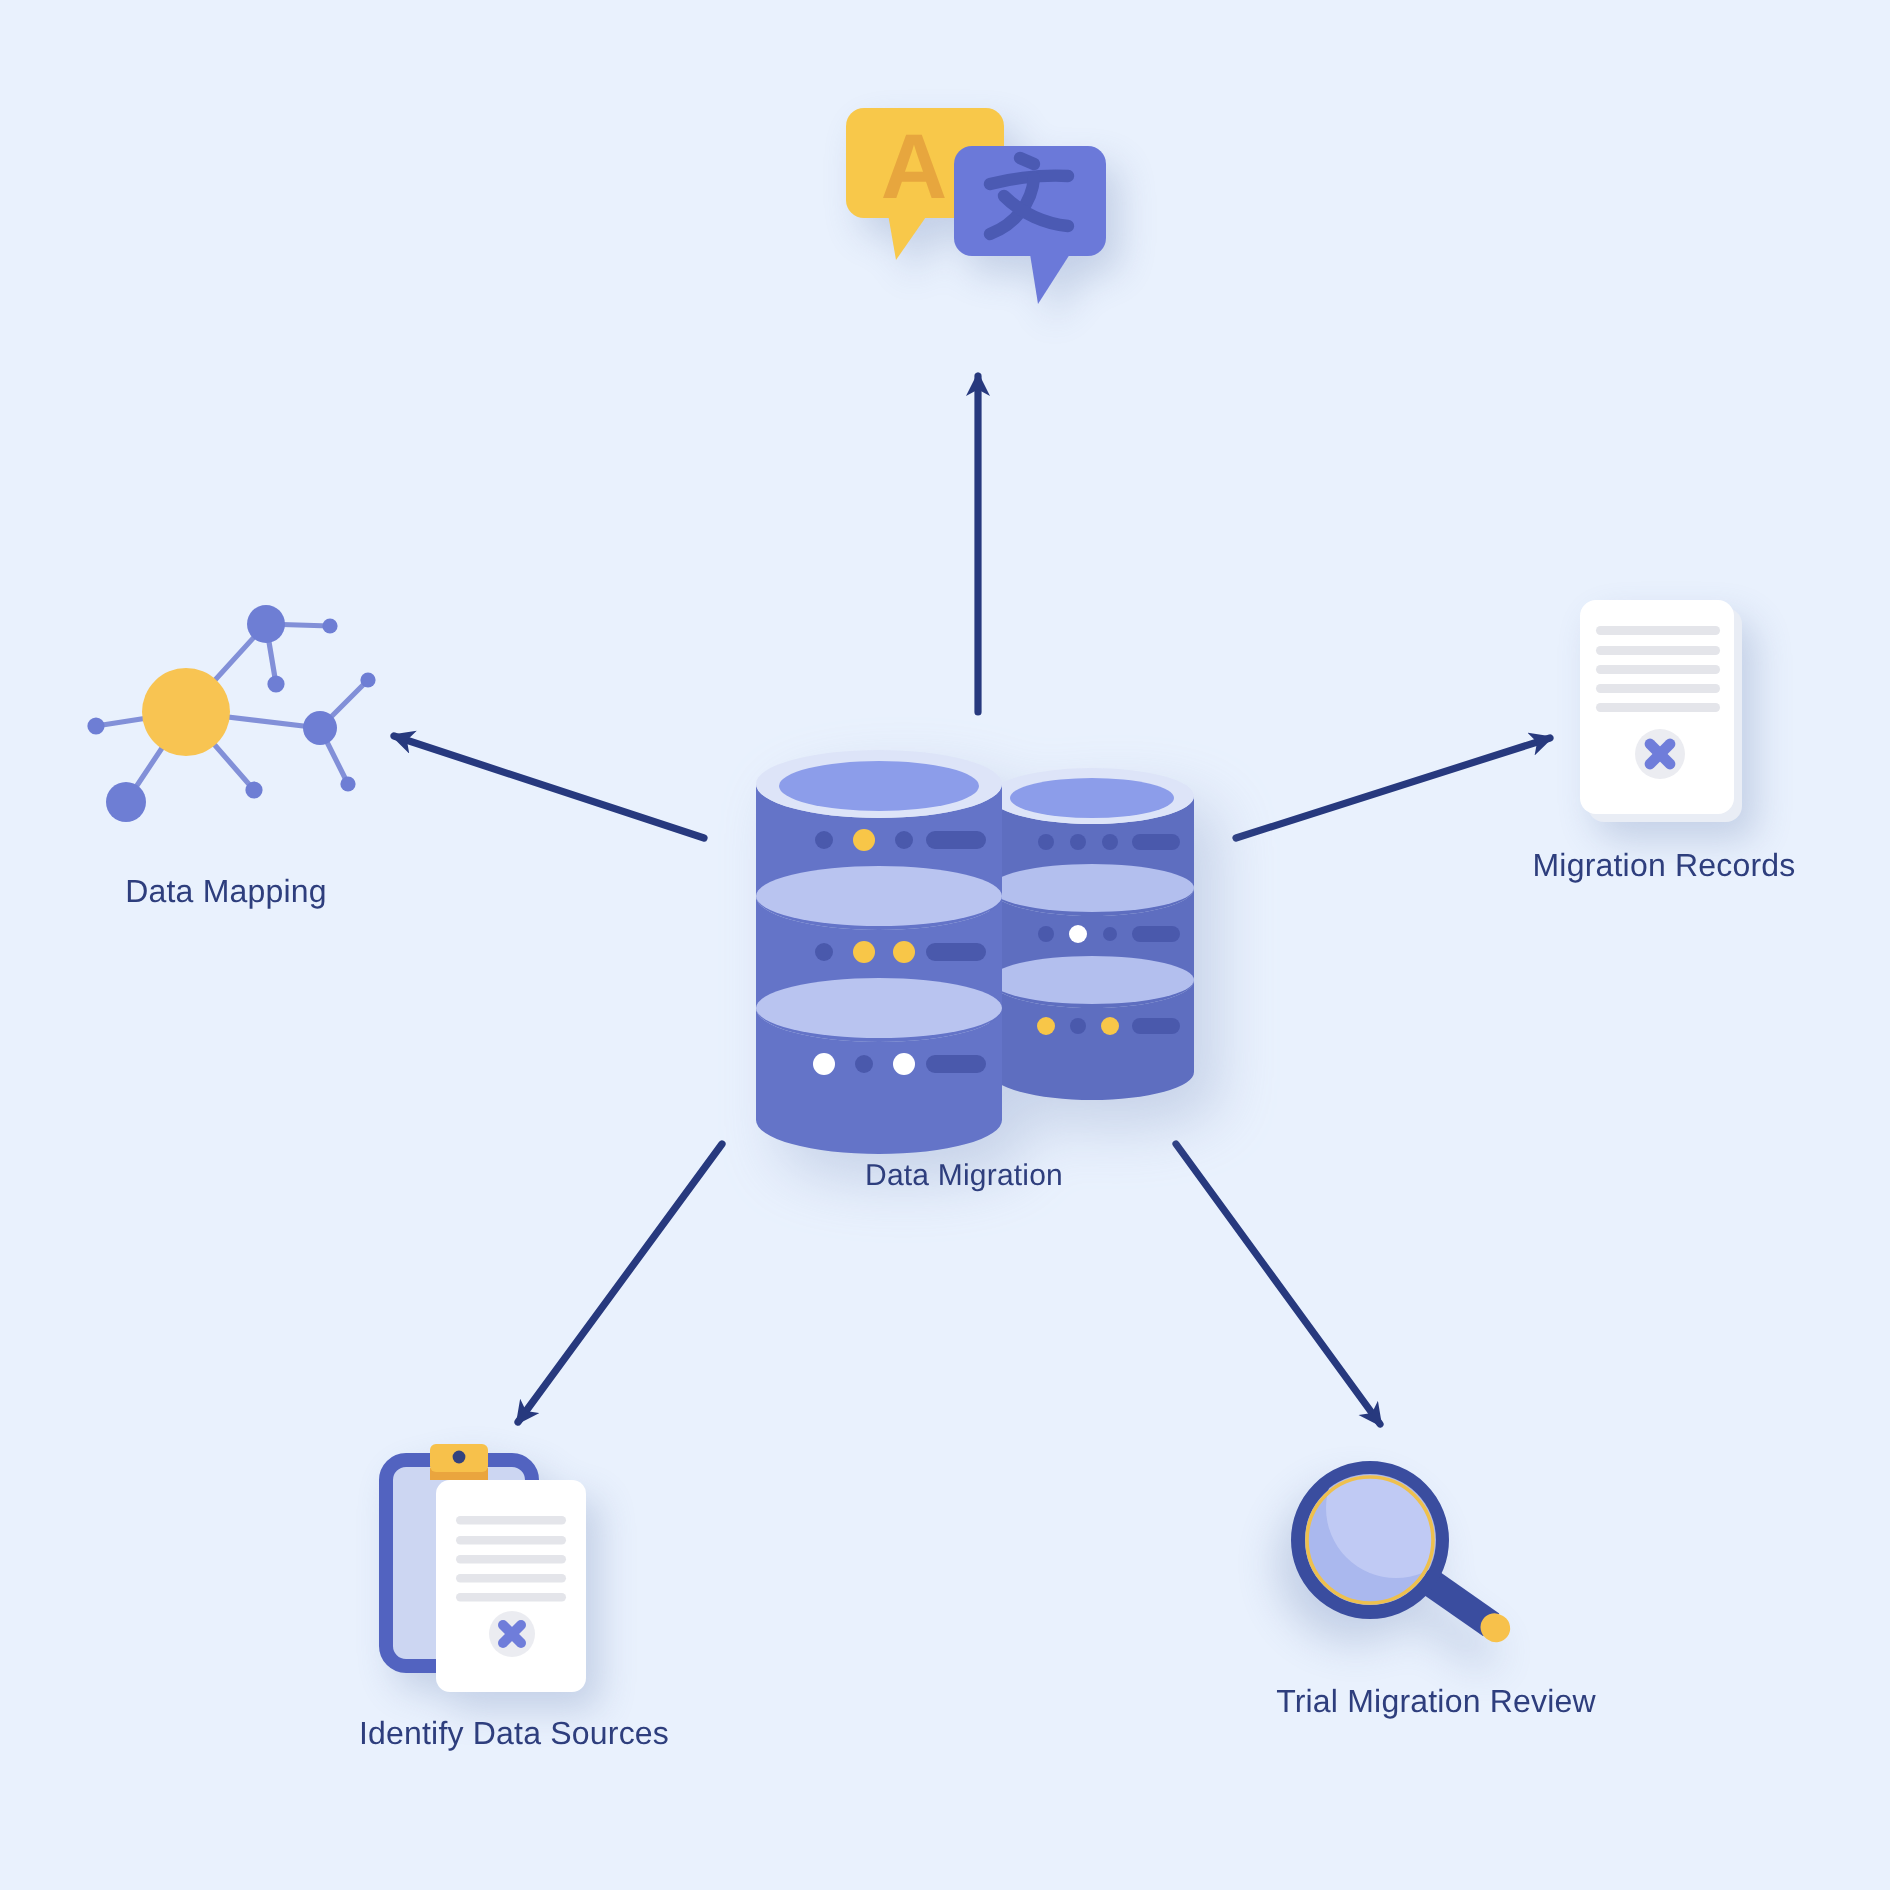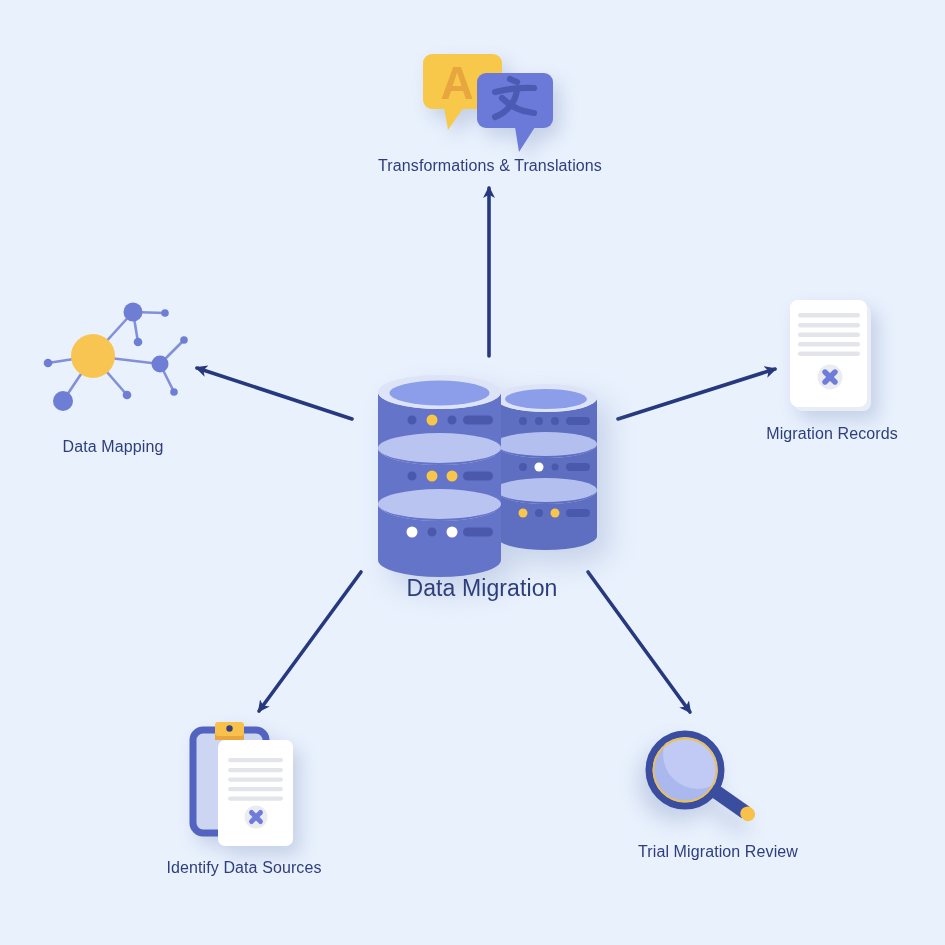--- a/index.html
+++ b/index.html
@@ -11,21 +11,21 @@
   }
   .arrow-layer{position:absolute;left:0;top:0;width:945px;height:945px;}
   .icon{position:absolute;}
   .shadow-soft{filter:drop-shadow(7px 9px 9px rgba(150,168,205,.45));}
   .shadow-big{filter:drop-shadow(12px 14px 14px rgba(150,168,205,.40));}
   .shadow-left{filter:drop-shadow(-7px 12px 10px rgba(150,168,205,.45));}
   .label{
     position:absolute;transform:translate(-50%,-50%);
     color:#2e3e7d;font-size:16px;letter-spacing:.1px;white-space:nowrap;
   }
-  .label-big{font-size:23px;}
+  .label-big{font-size:15px;}
 </style>
 </head>
 <body>
 
 <div class="canvas">
 
   <svg class="arrow-layer" viewBox="0 0 945 945">
     <defs>
       <marker id="ah" markerUnits="userSpaceOnUse" markerWidth="18" markerHeight="18" refX="10" refY="6" orient="auto">
         <path d="M0 0 L12 6 L0 12 L3.2 6 Z" fill="#27397e"></path>
@@ -48,21 +48,20 @@
       <rect x="57" y="25" width="76" height="55" rx="9" fill="#6b79d9"></rect>
       <polygon points="95,79 115,79 99,104" fill="#6b79d9"></polygon>
       <g stroke="#4b5ab3" stroke-width="6.2" stroke-linecap="round" fill="none">
         <path d="M90 31 L97 34"></path>
         <path d="M75 44 Q 95 39 114 40"></path>
         <path d="M97 41 C 96 53 88 64 75 69"></path>
         <path d="M82 50 C 91 59 103 64 114 65"></path>
       </g>
     </g>
   </svg>
-  <div class="label" style="left:490px;top:166px">Transformations &amp; Translations</div>
 
   <svg class="icon" style="left:36px;top:290px" width="165" height="125" viewBox="0 0 165 125">
     <g stroke="#8290d8" stroke-width="2.6" stroke-linecap="round">
       <line x1="57" y1="66" x2="97" y2="22"></line>
       <line x1="57" y1="66" x2="12" y2="73"></line>
       <line x1="57" y1="66" x2="27" y2="111"></line>
       <line x1="57" y1="66" x2="91" y2="105"></line>
       <line x1="57" y1="66" x2="124" y2="74"></line>
       <line x1="97" y1="22" x2="129" y2="23"></line>
       <line x1="97" y1="22" x2="102" y2="52"></line>
@@ -174,21 +173,21 @@
           <line x1="74.5" y1="96.5" x2="65.5" y2="105.5"></line>
         </g>
       </g>
     </g>
     <g>
       <rect x="29" y="18" width="29" height="6" fill="#eaa53e"></rect>
       <rect x="29" y="6" width="29" height="14" rx="3" fill="#f7c14b"></rect>
       <circle cx="43.5" cy="12.5" r="3.2" fill="#33427f"></circle>
     </g>
   </svg>
-  <div class="label" style="left:244px;top:868px">Identify Data Sources</div>
+  <div class="label" style="left:257px;top:868px">Identify Data Sources</div>
 
   <svg class="icon shadow-left" style="left:638px;top:720px" width="150" height="125" viewBox="0 0 150 125">
     <defs>
       <clipPath id="lensClip">
           <circle cx="47" cy="50" r="33"></circle>
         </clipPath>
     </defs>
     <g transform="rotate(35 47 50)">
       <rect x="77" y="43" width="44" height="14" fill="#3a4d9f"></rect>
       <rect x="116" y="43" width="15" height="14" rx="7" fill="#f7c14b"></rect>

